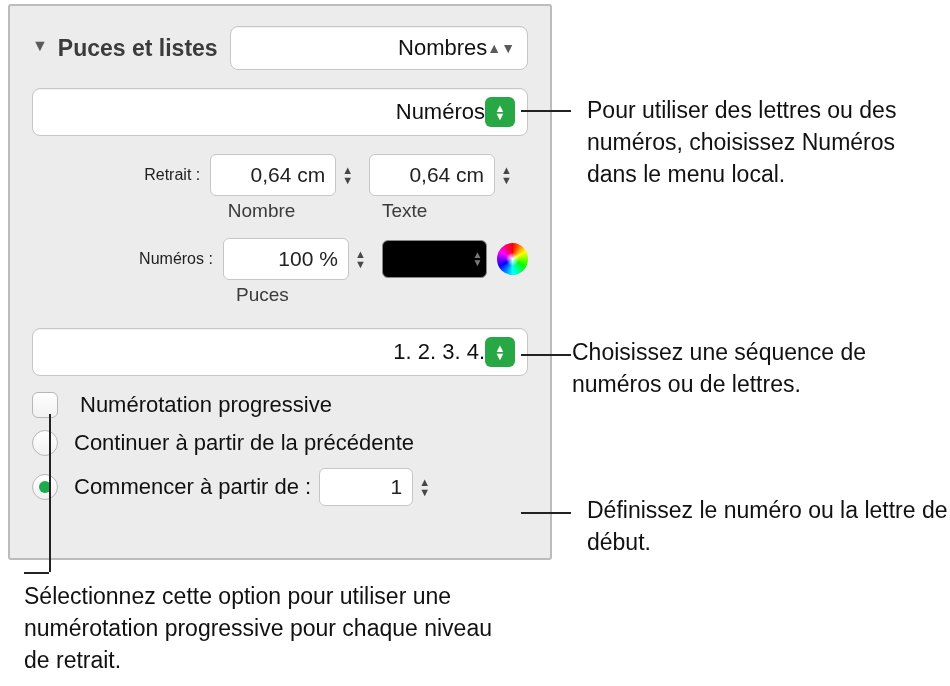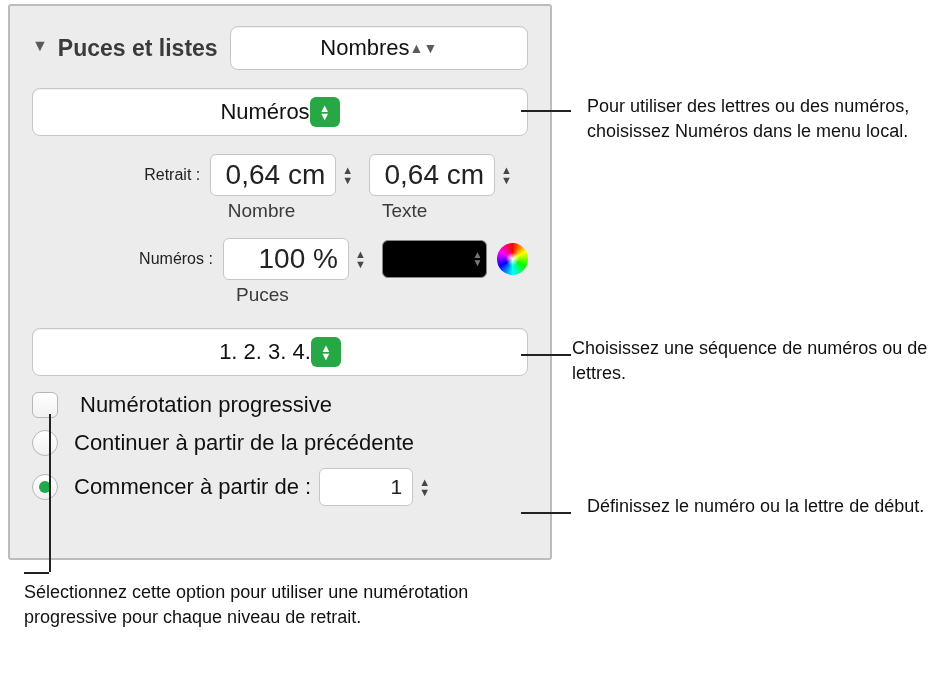--- a/index.html
+++ b/index.html
@@ -41,21 +41,21 @@
     font-weight: 700;
     color: #3b3b3b;
     font-size: 23px;
     margin-right: 12px;
   }
 
   .select {
     flex: 1;
     display: flex;
     align-items: center;
-    justify-content: center;
+    justify-content: flex-end;
     background: #fff;
     border: 1px solid #c6c6c6;
     border-radius: 8px;
     padding: 8px 12px;
     box-shadow: 0 1px 0 rgba(0,0,0,.05) inset;
     cursor: pointer;
   }
   .select.plain-caret .caret-box {
     color: #5a5a5a;
     font-size: 14px;
@@ -97,21 +97,21 @@
     margin-right: 16px;
   }
   .stepper-input {
     width: 126px;
     height: 42px;
     border: 1px solid #c6c6c6;
     border-radius: 6px;
     background: #fff;
     text-align: right;
     padding: 0 10px;
-    font-size: 28px;
+    font-size: 21px;
     color: #222;
   }
   .stepper-ctrl {
     margin-left: 6px;
     display: flex;
     flex-direction: column;
     font-size: 11px;
     line-height: 10px;
     color: #474747;
     cursor: pointer;
@@ -183,21 +183,21 @@
     text-align: right;
     padding: 0 10px;
     font-size: 21px;
     color: #222;
     margin-left: 8px;
   }
 
   
   .callout {
     position: absolute;
-    font-size: 18px;
+    font-size: 23px;
     line-height: 1.4;
     color: #111;
     max-width: 370px;
   }
   .callout-line {
     position: absolute;
     height: 2px;
     background: #222;
   }
   .callout-line-seg { position:absolute; background:#222; height:2px; }

